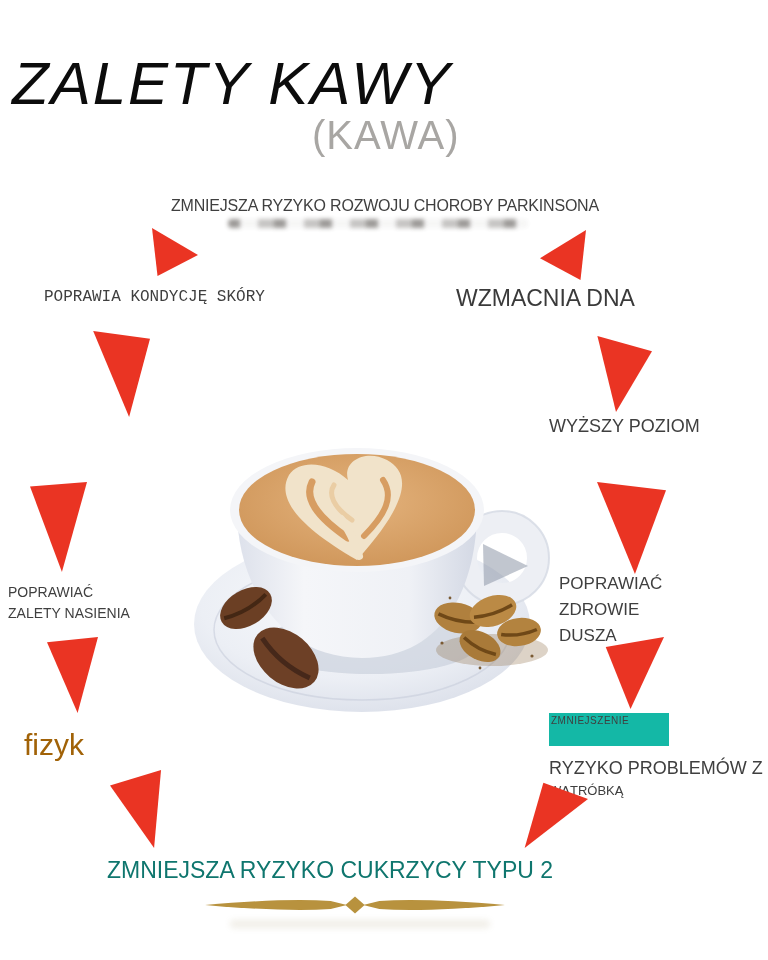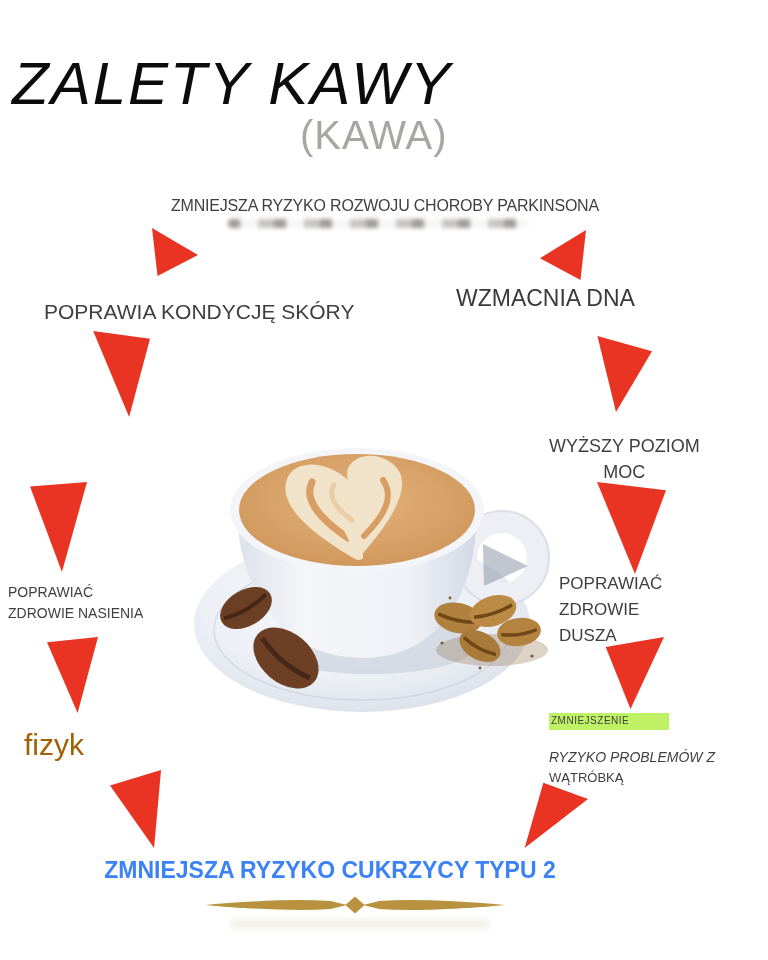--- a/index.html
+++ b/index.html
@@ -1,37 +1,37 @@
 <!DOCTYPE html>
 <html><head>
 <meta charset="utf-8">
 <style>
   html,body{margin:0;padding:0;}
   body{width:768px;height:960px;background:#ffffff;position:relative;overflow:hidden;
        font-family:"Liberation Sans",sans-serif;}
   .abs{position:absolute;}
   .lbl{position:absolute;color:#3f3f3f;line-height:1.28;white-space:nowrap;}
   .title{left:12px;top:46px;font-size:60px;letter-spacing:2px;color:#0c0c0c;font-style:italic;}
-  .subtitle{left:300px;top:110px;font-size:40px;color:#a8a6a3;letter-spacing:1px;}
+  .subtitle{left:312px;top:110px;font-size:40px;color:#a8a6a3;letter-spacing:1px;}
   .parkinson{left:170px;top:196px;width:430px;text-align:center;font-size:16px;letter-spacing:-0.2px;}
   .smudge{left:228px;top:219px;width:300px;height:9px;border-radius:4px;opacity:.75;
           background:repeating-linear-gradient(90deg,rgba(55,50,45,.65) 0 12px,rgba(55,50,45,.06) 12px 30px,rgba(55,50,45,.38) 30px 46px);
           filter:blur(2px);}
-  .skin{left:44px;top:299px;font-size:21px;}
+  .skin{left:44px;top:287px;font-size:16px;font-family:Liberation Mono, monospace;}
   .dna{left:456px;top:284px;font-size:23px;color:#3a3a3a;}
   .alzheimer{left:40px;top:425px;font-size:13.5px;line-height:23px;}
-  .energy{left:549px;top:433px;font-size:18px;line-height:26px;text-align:center;}
+  .energy{left:549px;top:413px;font-size:18px;line-height:26px;}
   .semen{left:8px;top:582px;font-size:14px;line-height:21px;}
   .soul{left:559px;top:571px;font-size:17px;line-height:26px;}
   .physical{left:24px;top:726px;font-size:30px;color:#a16207;}
   .liver{left:549px;top:709px;}
-  .liver .l1{font-size:10px;letter-spacing:.5px;background:#bef264;padding:2px 40px 2px 2px;display:inline-block;}
-  .liver .l2{font-size:14px;margin-top:19px;font-style:italic;}
+  .liver .l1{font-size:10px;letter-spacing:.5px;background:#14b8a6;padding:2px 40px 18px 2px;display:inline-block;}
+  .liver .l2{font-size:18px;margin-top:11px;}
   .liver .l3{font-size:13px;margin-top:3px;}
-  .diabetes{left:70px;top:856px;width:520px;text-align:center;font-size:23px;color:#3b82f6;font-weight:bold;}
+  .diabetes{left:70px;top:856px;width:520px;text-align:center;font-size:23px;color:#0f766e;}
   .tri{position:absolute;background:#ea3423;}
   .t1{left:152px;top:226px;width:46px;height:50px;clip-path:polygon(0% 4%,100% 58%,12% 100%);}
   .t2{left:540px;top:228px;width:46px;height:52px;clip-path:polygon(100% 4%,0% 58%,88% 100%);}
   .t3{left:92px;top:331px;width:58px;height:86px;clip-path:polygon(2% 0%,100% 9%,64% 100%);}
   .t4{left:592px;top:336px;width:60px;height:76px;clip-path:polygon(9% 0%,100% 20%,40% 100%);}
   .t5{left:30px;top:482px;width:57px;height:90px;clip-path:polygon(0% 5%,100% 0%,56% 100%);}
   .t6{left:597px;top:482px;width:69px;height:92px;clip-path:polygon(0% 0%,100% 9%,55% 100%);}
   .t7{left:47px;top:637px;width:51px;height:76px;clip-path:polygon(0% 7%,100% 0%,60% 100%);}
   .t8{left:602px;top:637px;width:62px;height:72px;clip-path:polygon(6% 14%,100% 0%,46% 100%);}
   .t9{left:110px;top:770px;width:58px;height:78px;clip-path:polygon(0% 20%,88% 0%,76% 100%);}
@@ -55,29 +55,28 @@
 <div class="lbl skin">POPRAWIA KONDYCJĘ SKÓRY</div>
 <div class="lbl dna">WZMACNIA DNA</div>
 
 <div class="tri t3"></div>
 <div class="tri t4"></div>
 
 <div class="lbl alzheimer">
 </div>
 <div class="lbl energy">
   <div>WYŻSZY POZIOM</div>
-  <div>MOC</div>
 </div>
 
 <div class="tri t5"></div>
 <div class="tri t6"></div>
 
 <div class="lbl semen">
   <div>POPRAWIAĆ</div>
-  <div>ZDROWIE NASIENIA</div>
+  <div>ZALETY NASIENIA</div>
 </div>
 <div class="lbl soul">
   <div>POPRAWIAĆ</div>
   <div>ZDROWIE</div>
   <div>DUSZA</div>
 </div>
 
 <div class="tri t7"></div>
 <div class="tri t8"></div>
 

